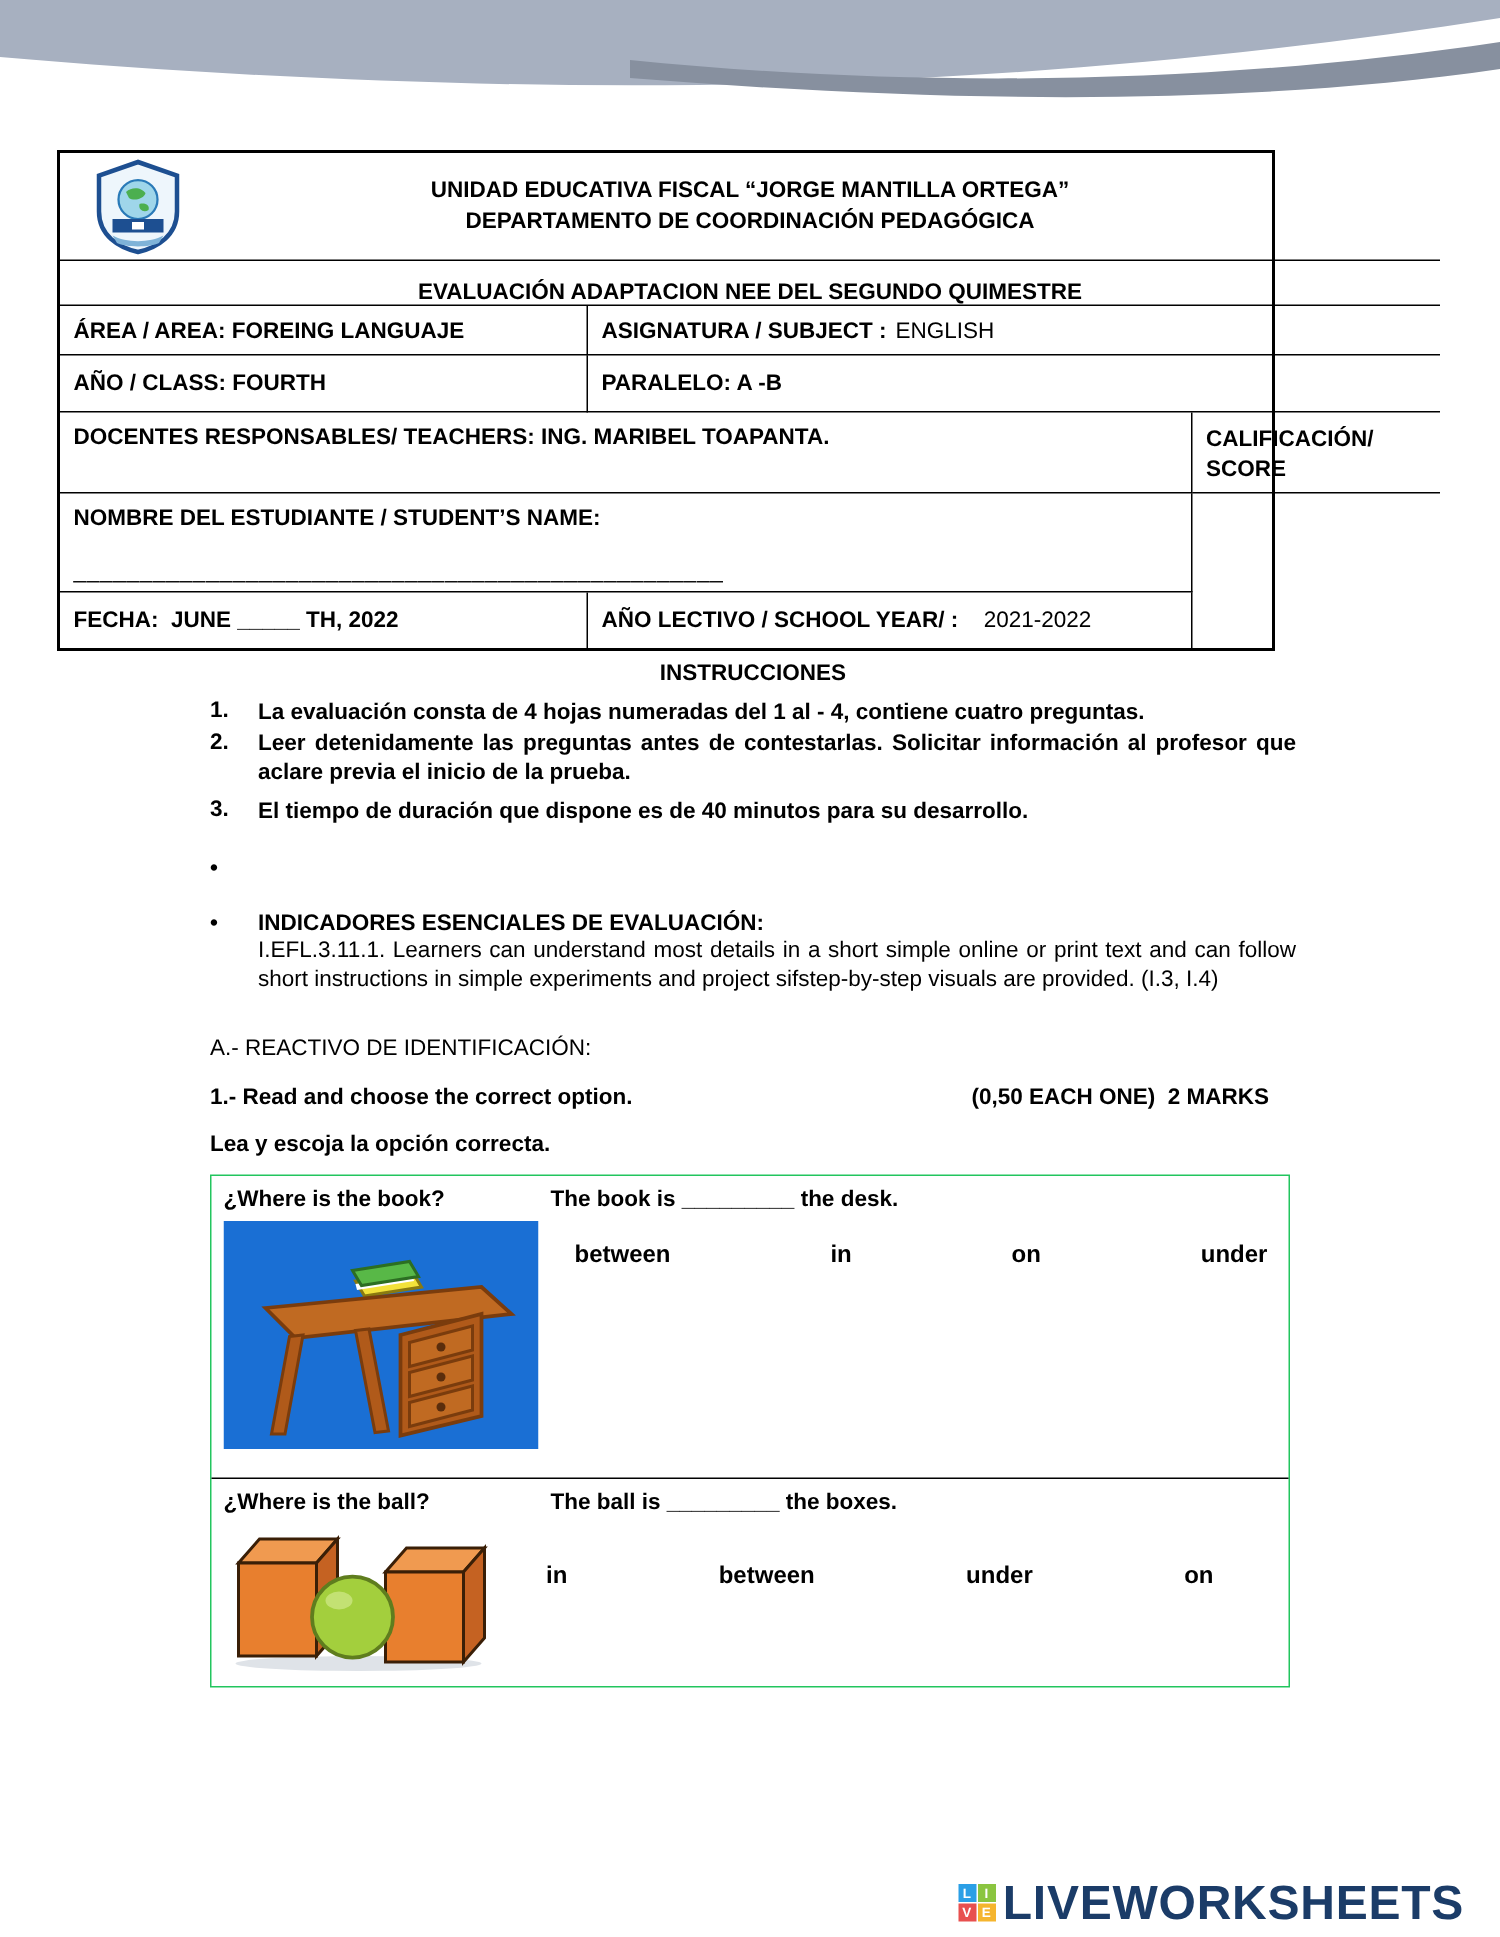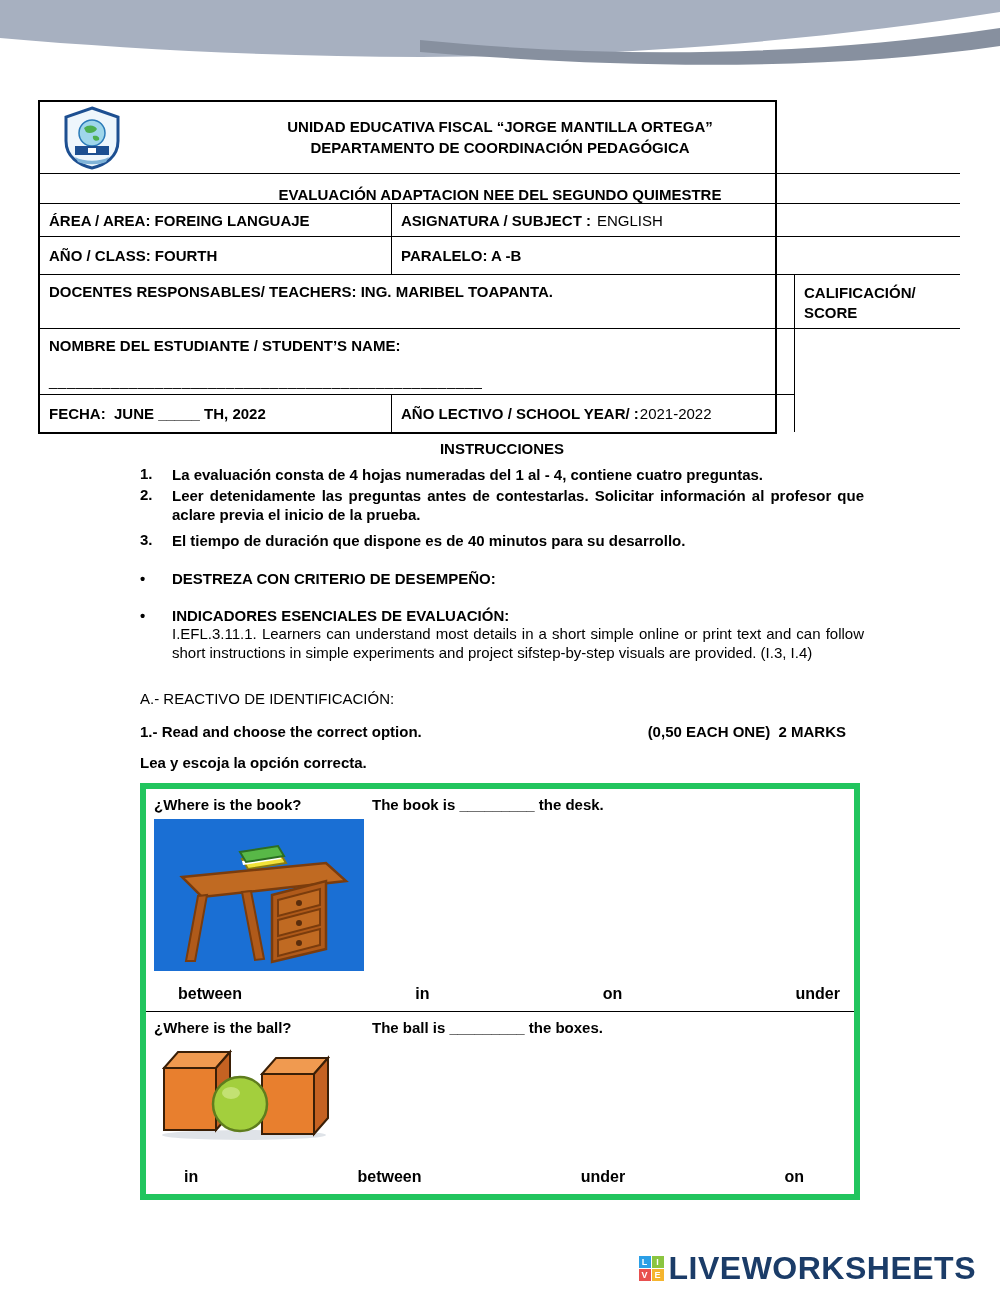--- a/index.html
+++ b/index.html
@@ -6,21 +6,21 @@
   html,body { margin:0; padding:0; background:#ffffff; }
   .page {
     position:relative; width:1000px; height:1291px; margin:0 auto;
     background:#ffffff; font-family:"Liberation Sans", sans-serif; color:#000;
     overflow:hidden;
   }
   .swoosh { position:absolute; top:0; left:0; }
 
   
   .doc-table {
-    position:absolute; left:38px; top:100px; width:739px;
+    position:absolute; left:38px; top:100px; width:812px;
     border:2px solid #000; display:grid;
     grid-template-columns:352px 403px 165px;
     grid-template-rows:72px 30px 33px 38px 54px 66px 37px;
     font-size:15px;
   }
   .cell { border-right:1px solid #000; border-bottom:1px solid #000; padding:5px 9px; }
   .bold { font-weight:bold; }
   .prewrap { white-space:pre-wrap; }
   .c-head { grid-column:1/4; border-right:none; position:relative;
     display:flex; flex-direction:column; justify-content:center; align-items:center;
@@ -32,46 +32,46 @@
   .c-area    { grid-column:1/2; font-weight:bold; display:flex; align-items:center; }
   .c-subject { grid-column:2/4; border-right:none; display:flex; align-items:center; gap:6px; }
   .c-class   { grid-column:1/2; font-weight:bold; display:flex; align-items:center; }
   .c-parallel{ grid-column:2/4; border-right:none; font-weight:bold; display:flex; align-items:center; }
   .c-docentes{ grid-column:1/3; font-weight:bold; padding-top:8px; }
   .c-score   { grid-column:3/4; border-right:none; font-weight:bold; line-height:1.35; padding-top:8px; }
   .c-nombre  { grid-column:1/3; font-weight:bold; padding-top:8px; }
   .c-nombre .blankline { font-weight:normal; margin-top:18px; letter-spacing:0.5px; }
   .c-scorebox{ grid-column:3/4; grid-row:6/8; border-right:none; border-bottom:none; }
   .c-fecha   { grid-column:1/2; border-bottom:none; font-weight:bold; display:flex; align-items:center; }
-  .c-year    { grid-column:2/3; border-bottom:none; display:flex; align-items:center; gap:1px; }
+  .c-year    { grid-column:2/3; border-bottom:none; display:flex; align-items:center; gap:17px; }
 
   
   .content { position:absolute; left:140px; top:440px; width:724px; font-size:15px; }
   .instr-title { text-align:center; font-weight:bold; margin-bottom:8px; }
   .instr-item { display:flex; margin-bottom:2px; }
   .instr-item.gap-top { margin-top:6px; }
   .instr-num { flex:0 0 32px; font-weight:bold; }
   .instr-txt { flex:1; text-align:justify; line-height:1.28;font-weight:bold; }
   .bullet { display:flex; margin-top:20px; }
   .bullet-marker { flex:0 0 32px; font-weight:bold; }
   .bullet-body { flex:1; }
   .bullet-title { font-weight:bold; }
   .bullet-text { text-align:justify; line-height:1.28; }
   .sec-heading { font-weight:normal; margin-top:28px; }
   .q-line { display:flex; margin-top:16px; font-weight:bold; }
   .q-line .marks { margin-left:auto; margin-right:18px; }
   .spanish-line { font-weight:bold; margin-top:14px; }
 
   
-  .exercise-box { width:720px; border:6px solid #22c55e; margin-top:12px; }
+  .exercise-box { width:720px; border:1px solid #22c55e; margin-top:12px; }
   .q-section { padding:7px 8px 8px 8px; }
   .q-section.first { border-bottom:1px solid #000; min-height:202px; }
   .q-head { display:flex; font-weight:bold; font-size:15px; }
   .q-question { flex:0 0 218px; }
-  .media-row { display:flex; margin-top:6px;flex-direction:column; }
+  .media-row { display:flex; margin-top:6px; }
   .photo { flex:0 0 auto; border:0; }
   .options { flex:1; display:flex; justify-content:space-between; align-items:flex-start;
     font-weight:bold; font-size:16px; padding:14px 6px 0 24px; }
   .options2 { padding:26px 42px 0 30px; }
   .option { cursor:pointer; }
 
   
   .footer-brand { position:absolute; top:1250px; right:24px; display:flex; align-items:center; gap:5px; }
   .lw-icon { display:grid; grid-template-columns:12px 12px; grid-template-rows:12px 12px; gap:1px; }
   .lw-sq { width:12px; height:12px; display:flex; align-items:center; justify-content:center;
@@ -163,21 +163,20 @@
       <span class="instr-txt">Leer detenidamente las preguntas antes de contestarlas. Solicitar información al profesor que aclare previa el inicio de la prueba.</span>
     </div>
     <div class="instr-item gap-top">
       <span class="instr-num">3.</span>
       <span class="instr-txt">El tiempo de duración que dispone es de 40 minutos para su desarrollo.</span>
     </div>
 
     <div class="bullet">
       <span class="bullet-marker">•</span>
       <span class="bullet-body">
-        <div class="bullet-title">DESTREZA CON CRITERIO DE DESEMPEÑO:</div>
       </span>
     </div>
 
     <div class="bullet">
       <span class="bullet-marker">•</span>
       <span class="bullet-body">
         <div class="bullet-title">INDICADORES ESENCIALES DE EVALUACIÓN:</div>
         <div class="bullet-text">I.EFL.3.11.1. Learners can understand most details in a short simple online or print text and can follow short instructions in simple experiments and project sifstep-by-step visuals are provided. (I.3, I.4)</div>
       </span>
     </div>

